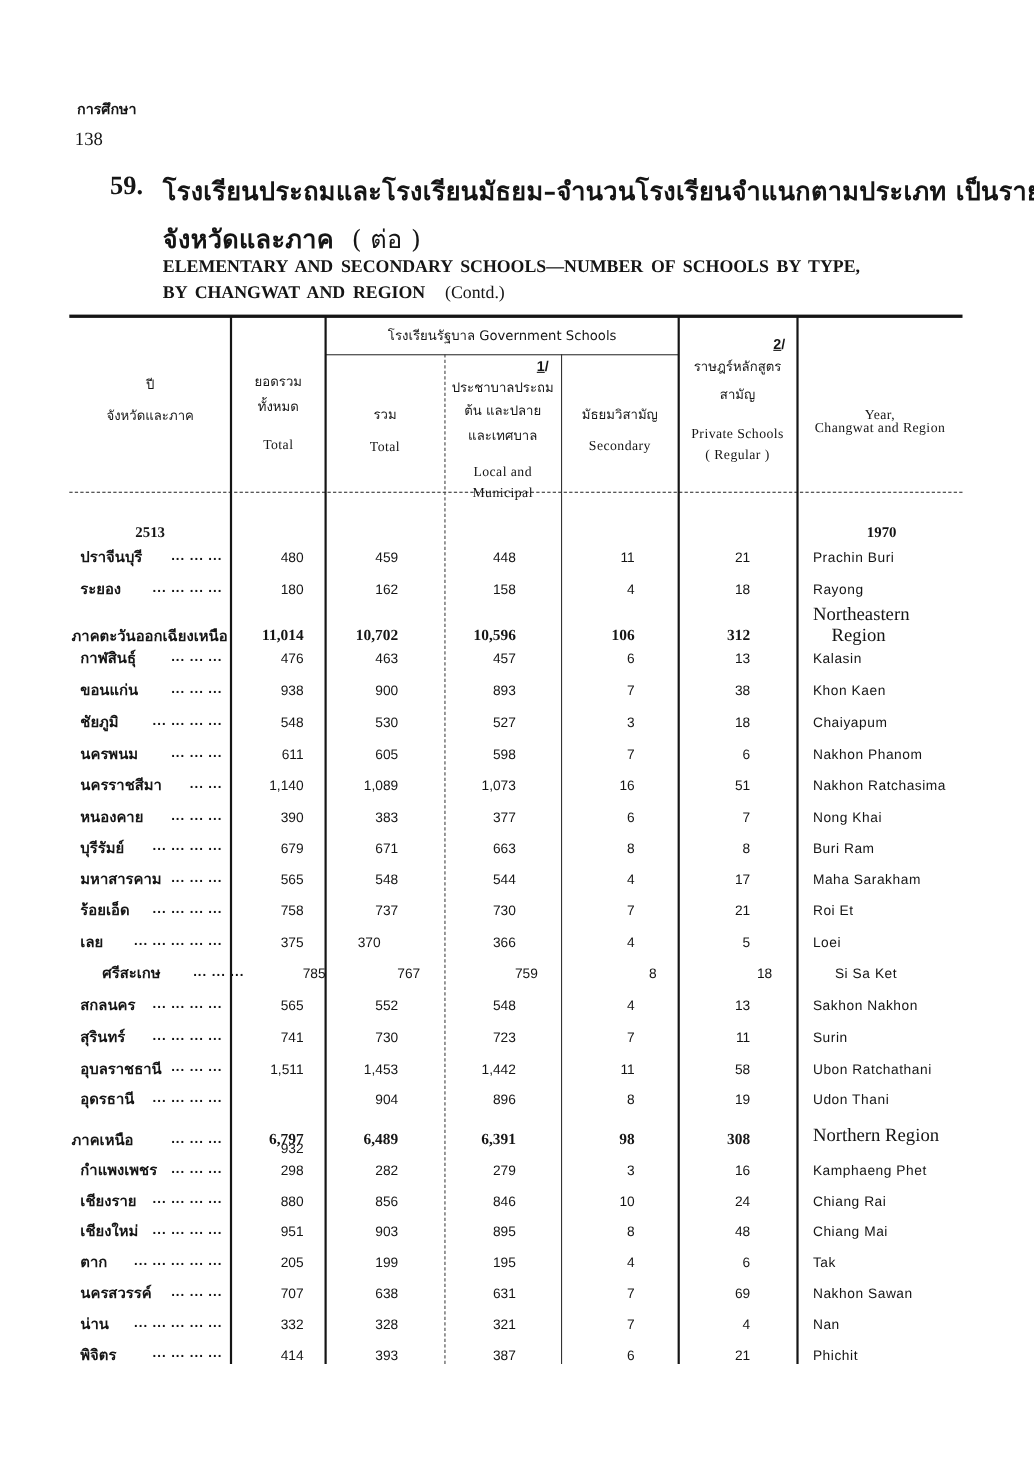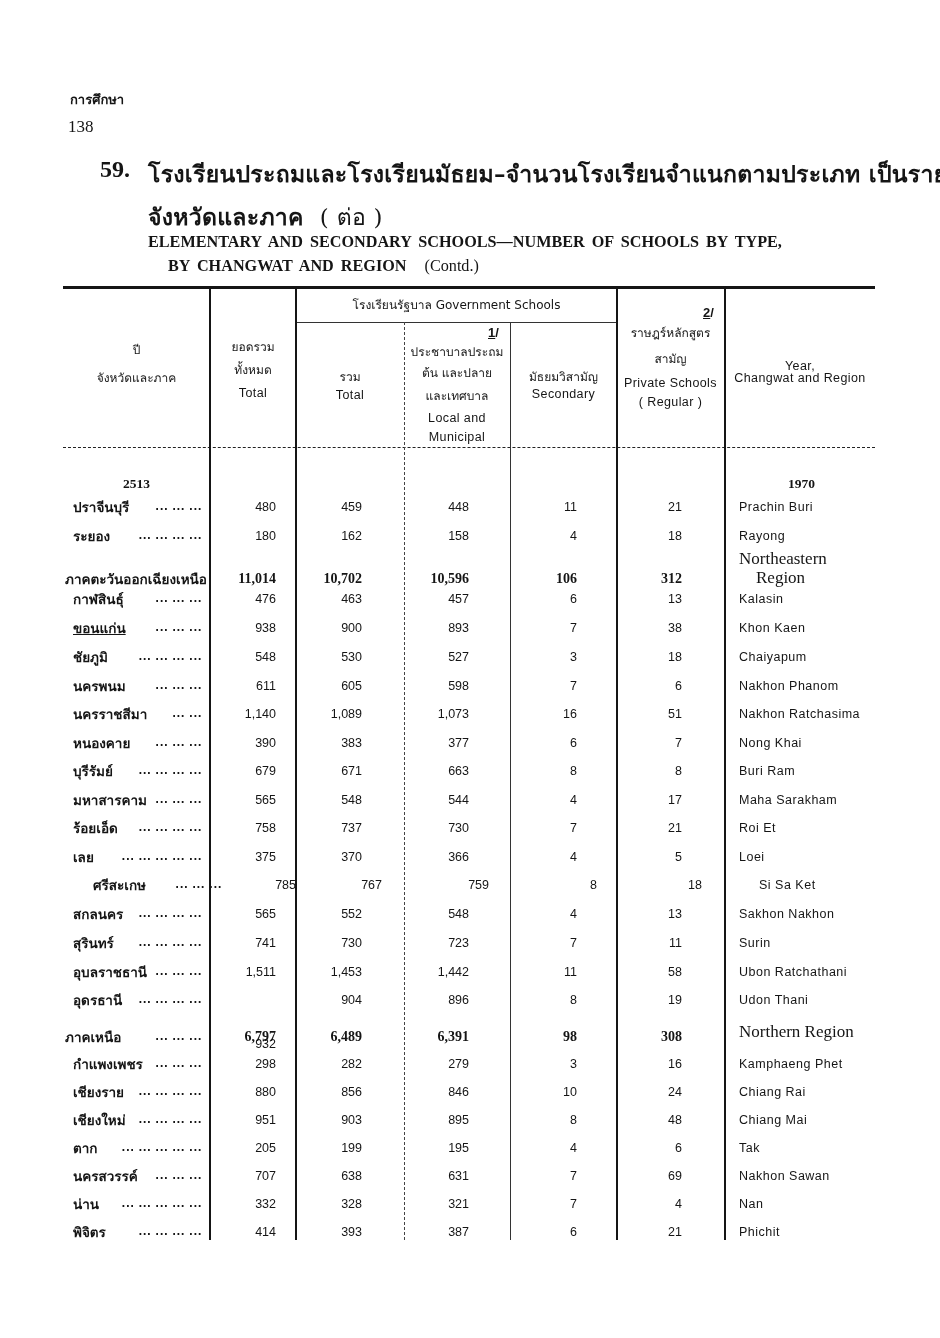--- a/index.html
+++ b/index.html
@@ -14,37 +14,37 @@
   .page-number { left: 68px; top: 117px; font-family: "Liberation Serif", serif; font-size: 17px; }
 
   
   .title-num { left: 100px; top: 156px; font-family: "Liberation Serif", serif; font-weight: bold; font-size: 24px; }
   .title-thai { left: 148px; font-family: "DejaVu Serif", serif; font-weight: bold; font-size: 23px; letter-spacing: 0.3px; }
   .title-thai.l1 { top: 156px; }
   .title-thai.l2 { top: 199px; }
   .title-thai .contd { margin-left: 16px; font-weight: normal; }
   .title-en { left: 148px; font-family: "Liberation Serif", serif; font-weight: bold; font-size: 16.2px; word-spacing: 3px; }
   .title-en.l1 { top: 233px; }
-  .title-en.l2 { top: 257px; margin-left: 20px; }
+  .title-en.l2 { top: 257px; }
   .title-en .contd { margin-left: 18px; font-weight: normal; }
 
   
   .rule { position: absolute; background: #151515; }
   .rule-top { left: 63px; top: 286px; width: 812px; height: 3px; }
   .rule-gov { left: 296px; top: 322px; width: 321px; height: 1px; background: #333; }
   .rule-head-bottom { left: 63px; top: 447px; width: 812px; height: 0; background: none; border-top: 1px dashed #222; }
   .vline { position: absolute; background: #151515; }
   .v-thick { width: 2px; top: 288px; height: 952px; }
   .v-dash { width: 0; background: none; border-left: 1px dashed #444; top: 322px; height: 918px; }
   .v-thin { width: 1px; background: #333; top: 322px; height: 918px; }
 
   
   .hdr { position: absolute; text-align: center; white-space: nowrap; font-size: 12px; line-height: 14px; }
   .hdr.thai { font-size: 12px; }
-  .hdr.en { font-family: Liberation Sans, sans-serif; font-size: 12.5px; letter-spacing: 0.4px; }
+  .hdr.en { font-family: Liberation Serif, serif; font-size: 12.5px; letter-spacing: 0.4px; margin-top: 11px; }
   .fn { position: absolute; font-family: "Liberation Sans", sans-serif; font-size: 13px; font-weight: bold; }
   .fn .u { text-decoration: underline; }
 
   
   .year-thai { left: 63px; width: 147px; text-align: center; top: 476px; font-family: "Liberation Serif", serif; font-weight: bold; font-size: 13.5px; }
   .year-en { left: 788px; top: 476px; font-family: "Liberation Serif", serif; font-weight: bold; font-size: 13.5px; }
 
   
   .row { position: absolute; left: 0; width: 940px; height: 20px; line-height: 20px; }
   .row span { position: absolute; top: 0; white-space: nowrap; }
@@ -156,21 +156,21 @@
       <span class="thai" style="left: 73px;">กาฬสินธุ์</span>
       <span class="leader">...  ...  ...</span>
       <span class="num" style="left: 212px; width: 64px;">476</span>
       <span class="num" style="left: 298px; width: 64px;">463</span>
       <span class="num" style="left: 406px; width: 63px;">457</span>
       <span class="num" style="left: 512px; width: 65px;">6</span>
       <span class="num" style="left: 619px; width: 63px;">13</span>
       <span class="en" style="left: 739px;">Kalasin</span>
     </div>
     <div class="row" style="top: 618px;">
-      <span class="thai" style="left: 73px; text-decoration: underline;">ขอนแก่น</span>
+      <span class="thai" style="left: 73px;">ขอนแก่น</span>
       <span class="leader">...  ...  ...</span>
       <span class="num" style="left: 212px; width: 64px;">938</span>
       <span class="num" style="left: 298px; width: 64px;">900</span>
       <span class="num" style="left: 406px; width: 63px;">893</span>
       <span class="num" style="left: 512px; width: 65px;">7</span>
       <span class="num" style="left: 619px; width: 63px;">38</span>
       <span class="en" style="left: 739px;">Khon Kaen</span>
     </div>
     <div class="row" style="top: 647px;">
       <span class="thai" style="left: 73px;">ชัยภูมิ</span>
@@ -239,21 +239,21 @@
       <span class="num" style="left: 298px; width: 64px;">737</span>
       <span class="num" style="left: 406px; width: 63px;">730</span>
       <span class="num" style="left: 512px; width: 65px;">7</span>
       <span class="num" style="left: 619px; width: 63px;">21</span>
       <span class="en" style="left: 739px; text-align: center;">Roi Et</span>
     </div>
     <div class="row" style="top: 847px;">
       <span class="thai" style="left: 73px;">เลย</span>
       <span class="leader">...  ...  ...  ...  ...</span>
       <span class="num" style="left: 212px; width: 64px;">375</span>
-      <span class="num" style="left: 298px; width: 64px;">370</span>
+      <span class="num" style="left: 282px; width: 64px;">370</span>
       <span class="num" style="left: 406px; width: 63px;">366</span>
       <span class="num" style="left: 512px; width: 65px;">4</span>
       <span class="num" style="left: 619px; width: 63px;">5</span>
       <span class="en" style="left: 739px;">Loei</span>
     </div>
     <div class="row" style="top: 875px; margin-left: 20px;">
       <span class="thai" style="left: 73px;">ศรีสะเกษ</span>
       <span class="leader">...  ...  ...</span>
       <span class="num" style="left: 212px; width: 64px;">785</span>
       <span class="num" style="left: 298px; width: 64px;">767</span>

